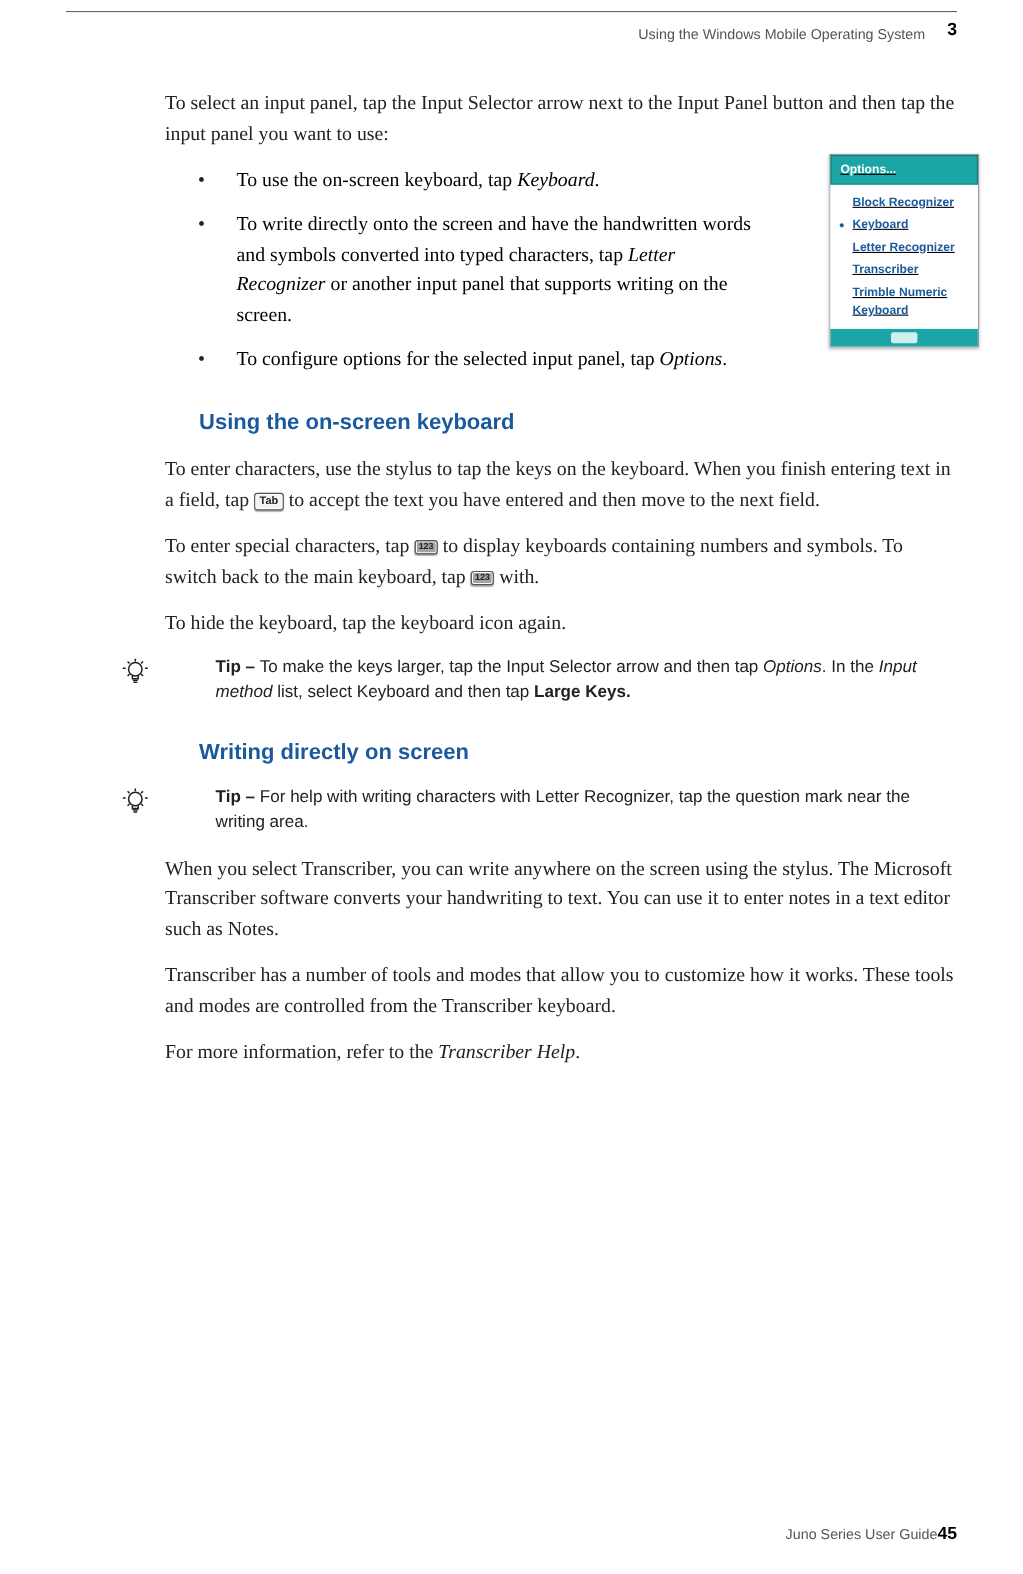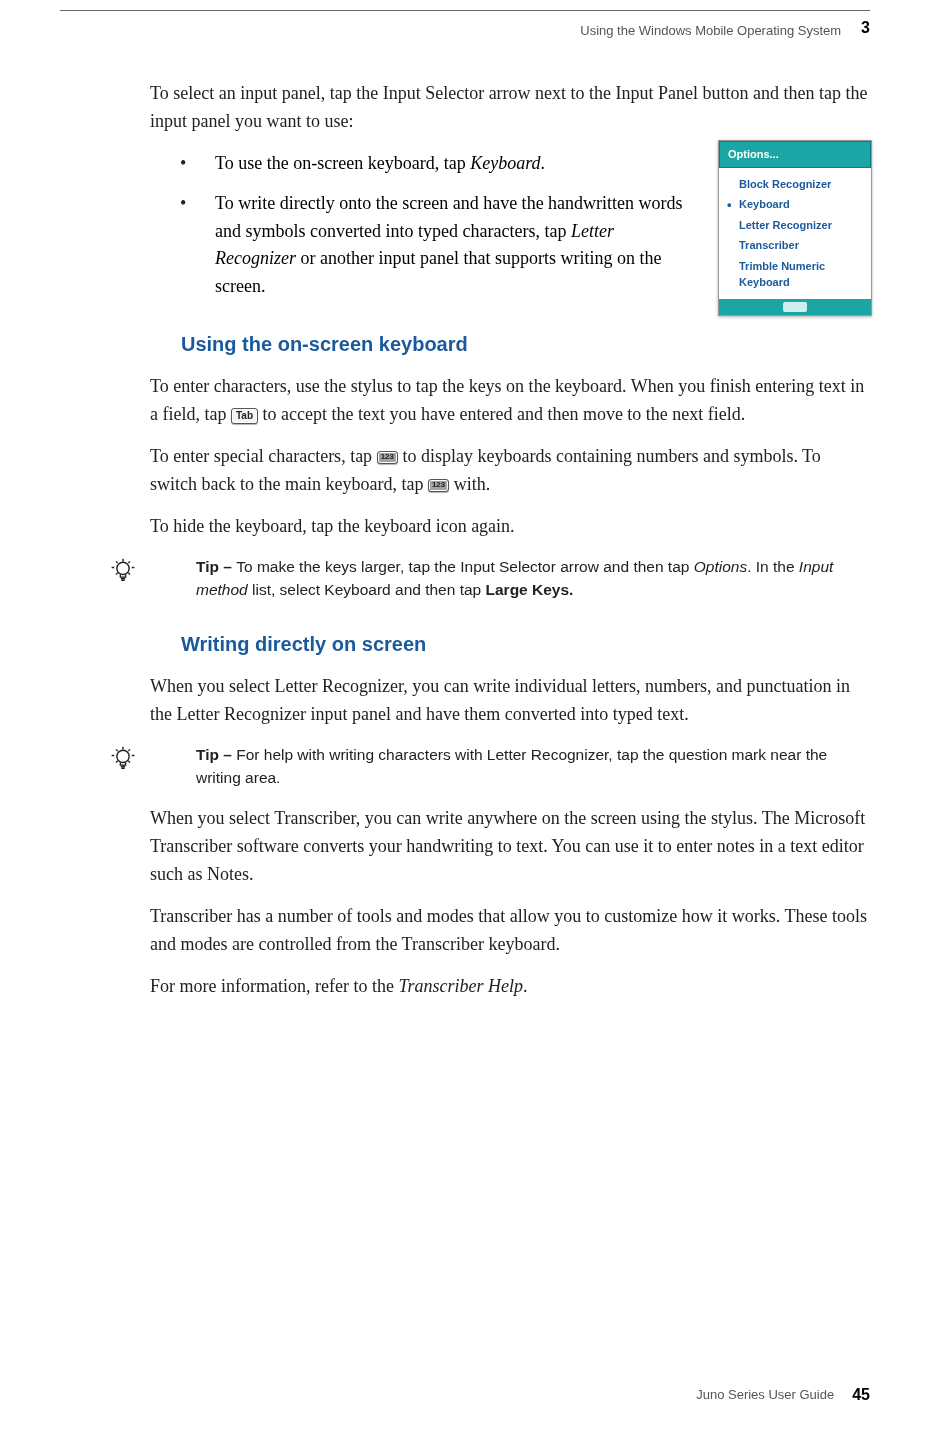--- a/index.html
+++ b/index.html
@@ -113,27 +113,28 @@
       font-family: Verdana, Arial, sans-serif;
       font-size: 15.5px;
       line-height: 1.5;
       color: #222;
     }
     .tip-label { font-weight: bold; }
     .tip-italic { font-style: italic; }
     .tip-bold { font-weight: bold; }
     .screenshot {
       position: absolute;
-      right: 58px;
+      right: 40px;
       top: 140px;
-      width: 154px;
+      width: 136px;
       border: 1px solid #999;
       font-family: Verdana, Arial, sans-serif;
       font-size: 11px;
       box-shadow: 0 1px 3px rgba(0,0,0,0.3);
+      text-decoration: underline;
     }
     .ss-options {
       background: #1ba5a5;
       color: white;
       font-weight: bold;
       padding: 4px 8px;
       border: 1px solid #0d7d7d;
     }
     .ss-body {
       background: white;
@@ -166,21 +167,20 @@
       background: #d0f0f0;
       border-radius: 2px;
     }
     .footer {
       position: absolute;
       bottom: 24px;
       right: 60px;
       font-family: Verdana, Arial, sans-serif;
       font-size: 13px;
       display: flex;
-      gap: 18px;
       align-items: center;
     }
     .footer-title { color: #555; }
     .footer-num { font-weight: bold; font-size: 16px; }
     .bulb-svg { width: 28px; height: 28px; }
   </style>
 </head>
 <body>
 
 <div class="page">
@@ -192,20 +192,23 @@
 
   <div class="content">
     <p class="para">To select an input panel, tap the Input Selector arrow next to the Input Panel button and then tap the input panel you want to use:</p>
 
     <ul class="bullet-list">
       <li>
         <span>To  use the on-screen keyboard, tap </span><span class="italic">Keyboard</span><span>.</span>
       </li>
       <li class="constrained">
         <span>To write directly onto the screen and have the handwritten words and symbols converted into typed characters, tap </span><span class="italic">Letter Recognizer</span><span> or another input panel that supports writing on the screen.</span>
+      </li>
+      <li class="constrained">
+        <span>To configure options for the selected input panel, tap </span><span class="italic">Options</span><span>.</span>
       </li>
     </ul>
 
     <h2 class="h2">Using the on-screen keyboard</h2>
 
     <p class="para">
       <span>To enter characters, use the stylus to tap the keys on the keyboard. When you finish entering text in a field, tap </span><span class="key-icon">Tab</span><span> to accept the text you have entered and then move to the next field.</span>
     </p>
 
     <p class="para">
@@ -225,21 +228,20 @@
             </g>
           </svg>
       </div>
       <div class="tip-text">
         <span class="tip-label">Tip – </span><span>To make the keys larger, tap the Input Selector arrow and then tap </span><span class="tip-italic">Options</span><span>. In the </span><span class="tip-italic">Input method</span><span> list, select Keyboard and then tap </span><span class="tip-bold">Large Keys.</span>
       </div>
     </div>
 
     <h2 class="h2">Writing directly on screen</h2>
 
-    <p class="para">When you select Letter Recognizer, you can write individual letters, numbers, and punctuation in the Letter Recognizer input panel and have them converted into typed text.</p>
 
     <div class="tip-row">
       <div class="tip-icon">
         <svg class="bulb-svg" viewBox="0 0 32 32">
             <g fill="none" stroke="#222" stroke-width="1.6">
               <circle cx="16" cy="13" r="7"></circle>
               <path d="M13 20 v3 h6 v-3"></path>
               <path d="M13.5 24.5 h5 M14 26.5 h4"></path>
               <path d="M16 2 v3 M6 12 h-3 M29 12 h-3 M8 5 l2 2 M24 5 l-2 2 M8 20 l2-2 M24 20 l-2-2"></path>
             </g>

